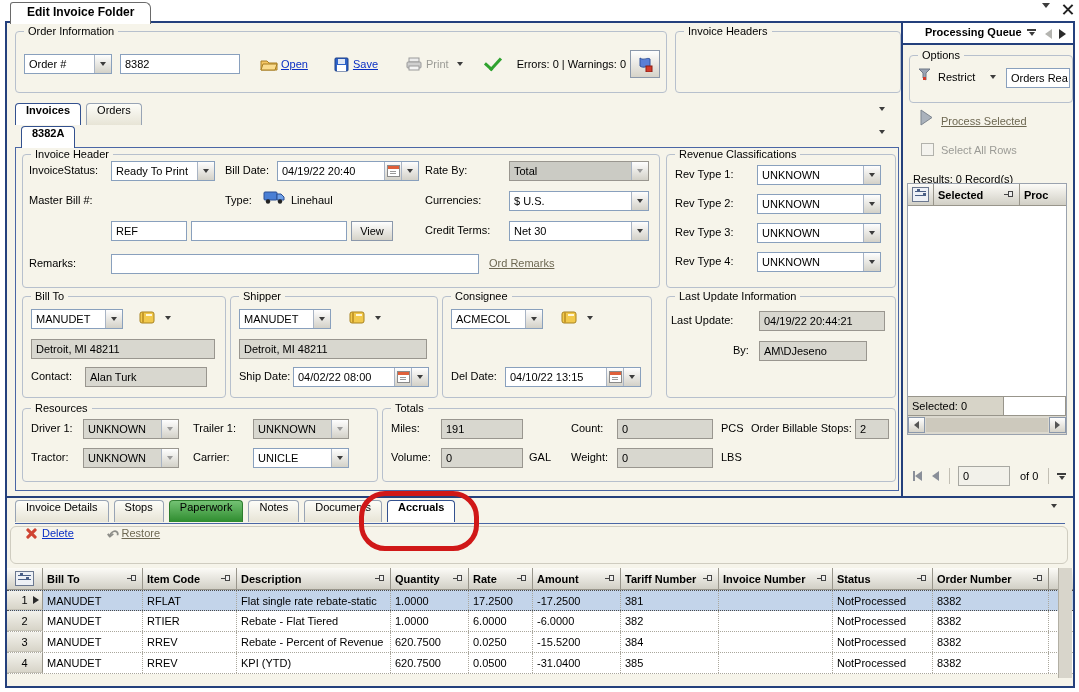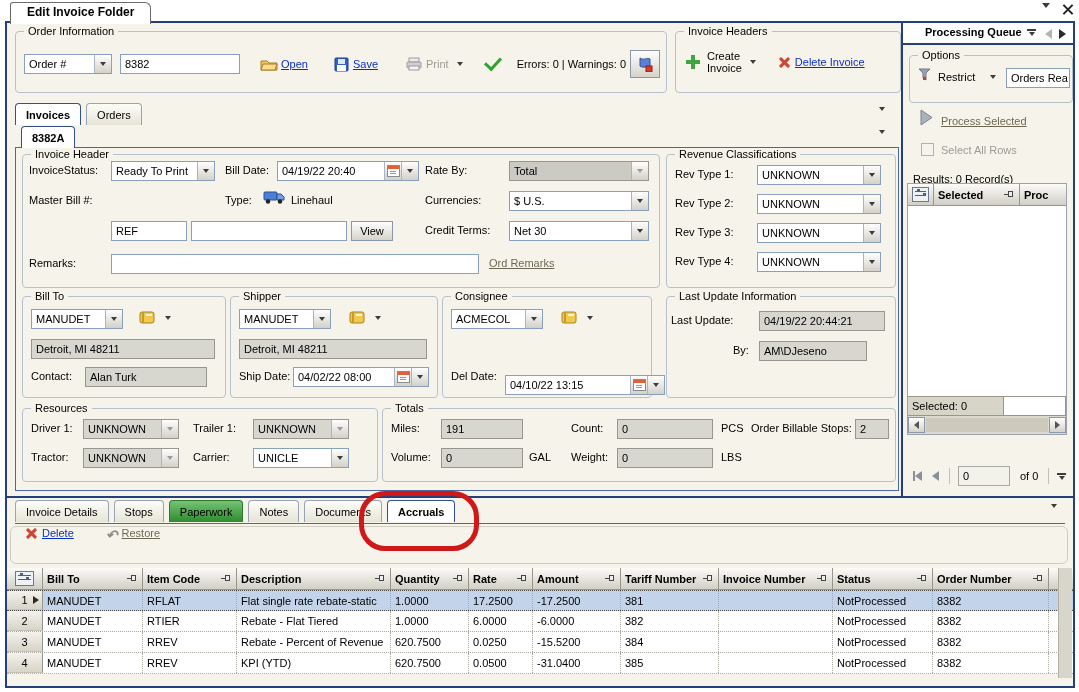--- a/index.html
+++ b/index.html
@@ -23,21 +23,21 @@
   .ar.gy{border-top-color:#9a9a9a}
   .ar.big{border-left-width:4px;border-right-width:4px;border-top-width:5px}
   .cal{width:11px;height:10px;border:1px solid #8a8a8a;background:#fff;position:relative}
   .cal::before{content:'';position:absolute;top:0;left:0;right:0;height:3px;background:#e0603a}
   .cal::after{content:'';position:absolute;top:5px;left:2px;width:6px;height:1px;background:#999;box-shadow:0 2px 0 #999}
   .link{color:#0a2fc4;text-decoration:underline;cursor:pointer;white-space:nowrap}
   .olink{color:#6e6852;text-decoration:underline;cursor:pointer;white-space:nowrap}
   .gylbl{color:#9b9b96}
   .btn3d{background:linear-gradient(#fefefe,#d6d3c9);border:1px solid #8b98ab;display:flex;align-items:center;justify-content:center;box-sizing:border-box}
   
-  .tab{height:21px;padding:0 10px;display:inline-flex;align-items:center;background:linear-gradient(#fdfdf8,#e7e4d6);border:1px solid #98a4b5;border-bottom:none;border-radius:4px 4px 0 0;margin-right:2px;position:relative;cursor:pointer}
+  .tab{height:21px;padding:0 10px;display:inline-flex;background:linear-gradient(#fdfdf8,#e7e4d6);border:1px solid #98a4b5;border-bottom:none;border-radius:4px 4px 0 0;margin-right:2px;position:relative;cursor:pointer}
   .tab.active{background:#fff;border-color:#33518f;font-weight:bold;z-index:3}
   .tab.green{background:linear-gradient(#74c274,#2e8c2e);border-color:#2c7c2c}
   
   .grid-h{display:flex;background:linear-gradient(#fcfbf7,#cfcdc3);font-weight:bold}
   .hc{display:flex;align-items:center;padding:0 4px;border-right:1px solid #98958b;border-bottom:1px solid #98958b;box-sizing:border-box;height:22px;overflow:hidden;white-space:nowrap}
   .row{display:flex;height:21px;border-bottom:1px dotted #aaa79c;background:#fff;box-sizing:border-box}
   .row.sel{background:#c3d4ea;border-top:1px dotted #4a4a4a;border-bottom:1px dotted #4a4a4a}
   .dc{display:flex;align-items:center;padding:0 4px;border-right:1px dotted #aaa79c;box-sizing:border-box;overflow:hidden;white-space:nowrap}
   .rowsel{background:linear-gradient(#f3f2ec,#d7d4c8);border-right:1px solid #98958b;border-bottom:1px solid #c4c1b5;display:flex;align-items:center;justify-content:center;position:relative;box-sizing:border-box}
   .c0{width:36px;flex:none}.c1{width:100px;flex:none}.c2{width:94px;flex:none}.c3{width:154px;flex:none}
@@ -131,30 +131,20 @@
                 <path d="M3 1c4 3 7-1 10 1v8c-3-2-6 2-10-1z" fill="#5a7fd6" stroke="#31539c"></path>
                 <rect x="9" y="9" width="6" height="6" fill="#d23b2a" stroke="#8e1f14"></rect>
               </svg>
           </span>
         </div>
       </div>
     </div>
 
     <div class="gb" style="left:668px;top:8px;width:224px;height:60px">
       <span class="lg">Invoice Headers</span>
-      <div class="abs" style="left:10px;top:14px;right:6px;height:32px;display:flex;align-items:center">
-        <i class="plus-ico"></i>
-        <span style="margin-left:7px;line-height:12px">
-          <span>Create</span><br>
-          <span>Invoice</span>
-        </span>
-        <i class="ar" style="margin-left:8px"></i>
-        <i class="x-ico" style="margin-left:22px"></i>
-        <span class="link" style="margin-left:4px">Delete Invoice</span>
-      </div>
     </div>
 
     <div class="abs" style="left:8px;top:80px;height:22px">
       <span class="tab active">
           <span>Invoices</span>
         </span>
       <span class="tab">
           <span>Orders</span>
         </span>
     </div>
@@ -337,21 +327,21 @@
         </div>
         <span class="abs" style="left:118px;top:14px">
           <svg width="16" height="13">
               <rect x="1" y="1" width="14" height="11" rx="2" fill="#f2c94c" stroke="#a8821f"></rect>
               <rect x="3" y="1" width="2" height="11" fill="#c79a2a"></rect>
               <rect x="7" y="3" width="6" height="2" fill="#fff7d9"></rect>
             </svg>
         </span>
         <i class="ar abs" style="left:144px;top:19px"></i>
         <span class="lbl" style="left:8px;top:73px">Del Date:</span>
-        <div class="date" style="left:62px;top:78px;width:160px">
+        <div class="date" style="left:62px;top:70px;width:136px">
           <span class="cv">04/10/22 13:15</span>
           <span class="cb">
               <i class="cal"></i>
             </span>
           <span class="cb">
               <i class="ar"></i>
             </span>
         </div>
       </div>
 

